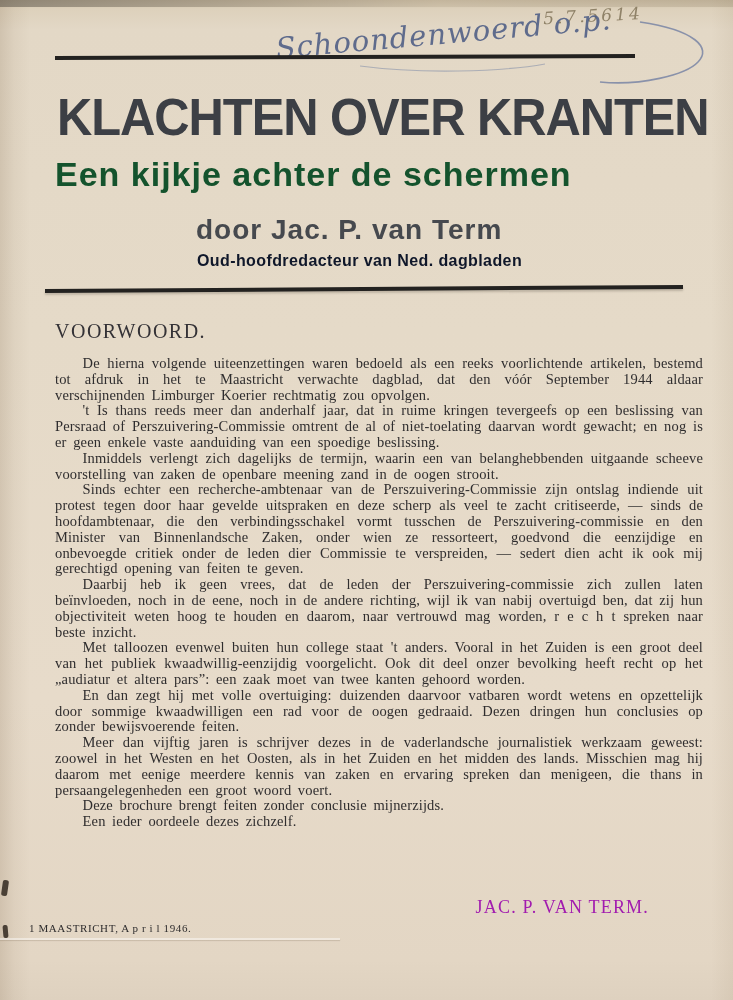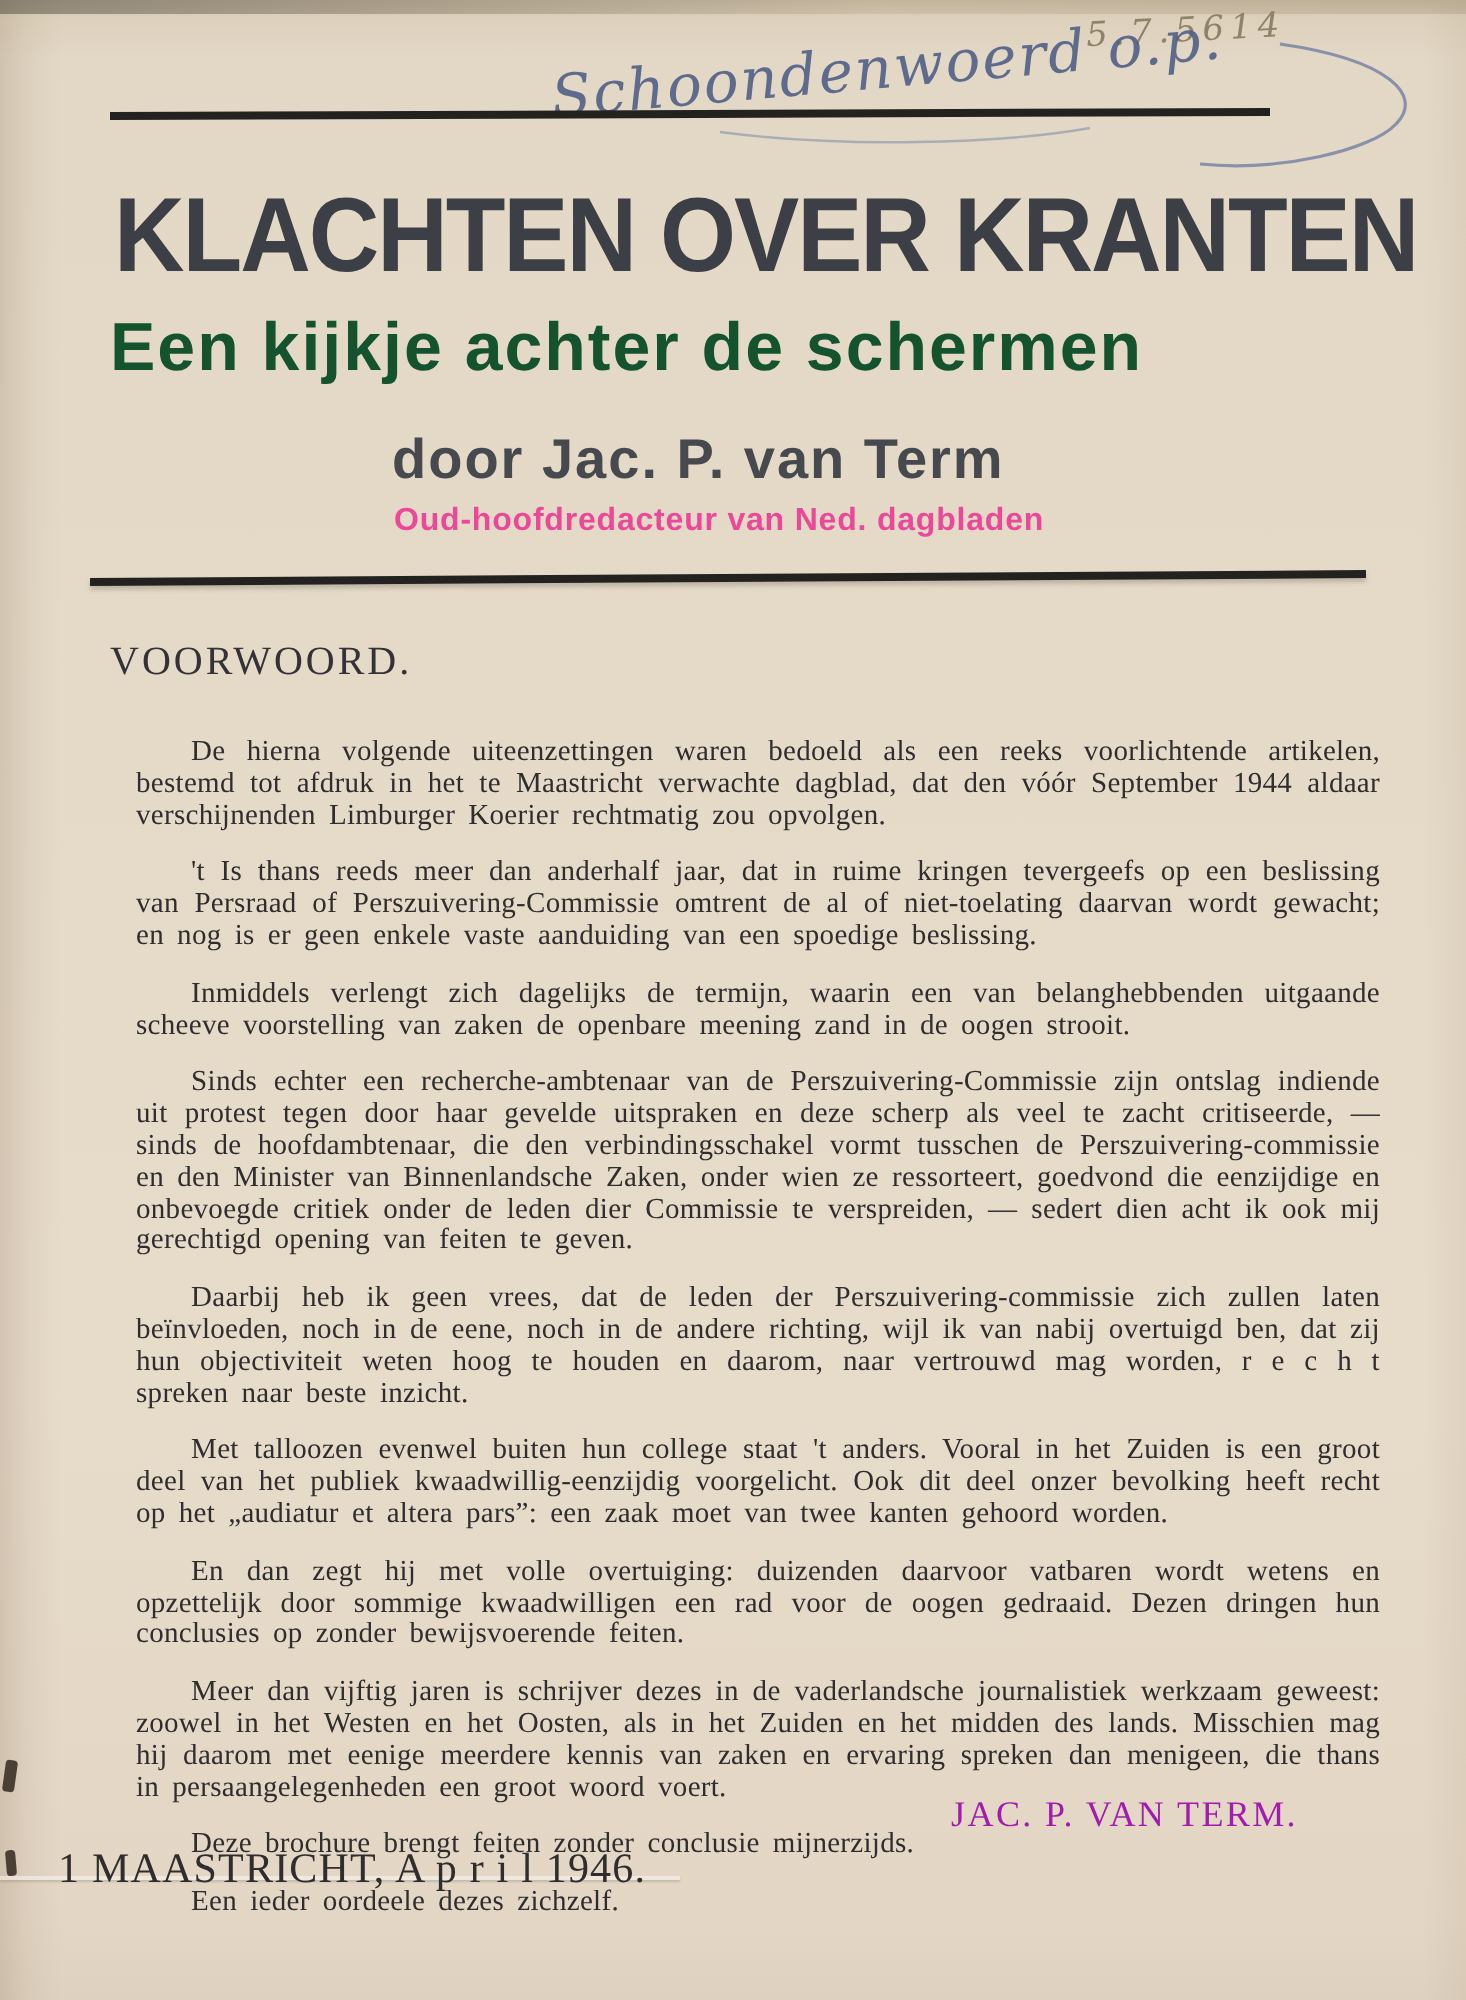--- a/index.html
+++ b/index.html
@@ -39,34 +39,34 @@
     font-family:"Liberation Sans", sans-serif;font-weight:700;font-stretch:condensed;
     font-size:47px;letter-spacing:-1px;color:#3c3f45;transform:scale(1.04,1.12);transform-origin:left top;white-space:nowrap;}
   .subtitle{position:absolute;left:55px;top:155px;width:620px;
     font-family:"Liberation Sans", sans-serif;font-weight:600;
     font-size:34px;letter-spacing:1px;color:#14532d;white-space:nowrap;}
   .byline{position:absolute;left:196px;top:214px;
     font-family:Liberation Sans, sans-serif;font-weight:700;
     font-size:28px;letter-spacing:1px;color:#46494e;white-space:nowrap;}
   .byline-detail{position:absolute;left:197px;top:252px;
     font-family:"Liberation Sans", sans-serif;font-weight:700;
-    font-size:16px;letter-spacing:.4px;color:#ec4899;white-space:nowrap;}
+    font-size:16px;letter-spacing:.4px;color:#0f172a;white-space:nowrap;}
 
   
   .foreword-heading{position:absolute;left:55px;top:320px;width:610px;
     font-size:20px;letter-spacing:1.5px;color:#343236;}
   .body-col{position:absolute;left:55px;top:356px;width:648px;
     font-size:14.5px;line-height:15.8px;text-align:justify;
     word-spacing:2.8px;letter-spacing:.15px;color:#2f2d2e;}
-  .body-col p{margin:13px;text-indent:1.9em;}
+  .body-col p{margin:0;text-indent:1.9em;}
 
   .signature{position:absolute;right:84px;top:897px;
     font-size:18px;letter-spacing:1.2px;color:#a21caf;}
   .dateline{position:absolute;left:29px;top:922px;
-    font-size:21px;letter-spacing:.6px;color:#2f2d2e;white-space:pre;text-align:right;}
+    font-size:11px;letter-spacing:.6px;color:#2f2d2e;white-space:pre;text-align:right;}
 </style>
 </head>
 <body>
 
 <div class="top-edge"></div>
 <div class="crease"></div>
 <div class="staple s1"></div>
 <div class="staple s2"></div>
 
 <div class="pencil-number">5.7.5614</div>

